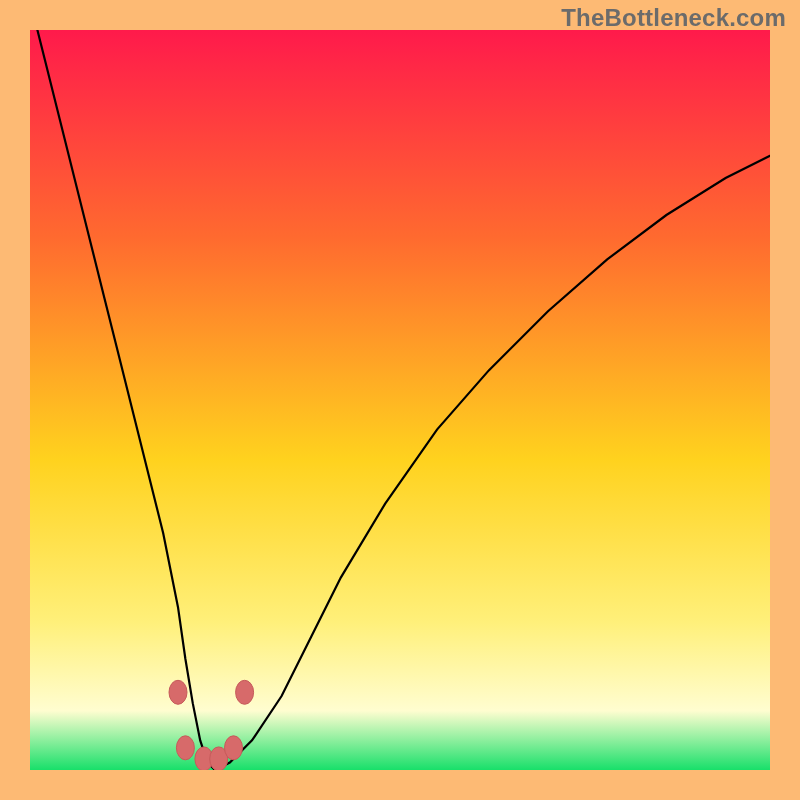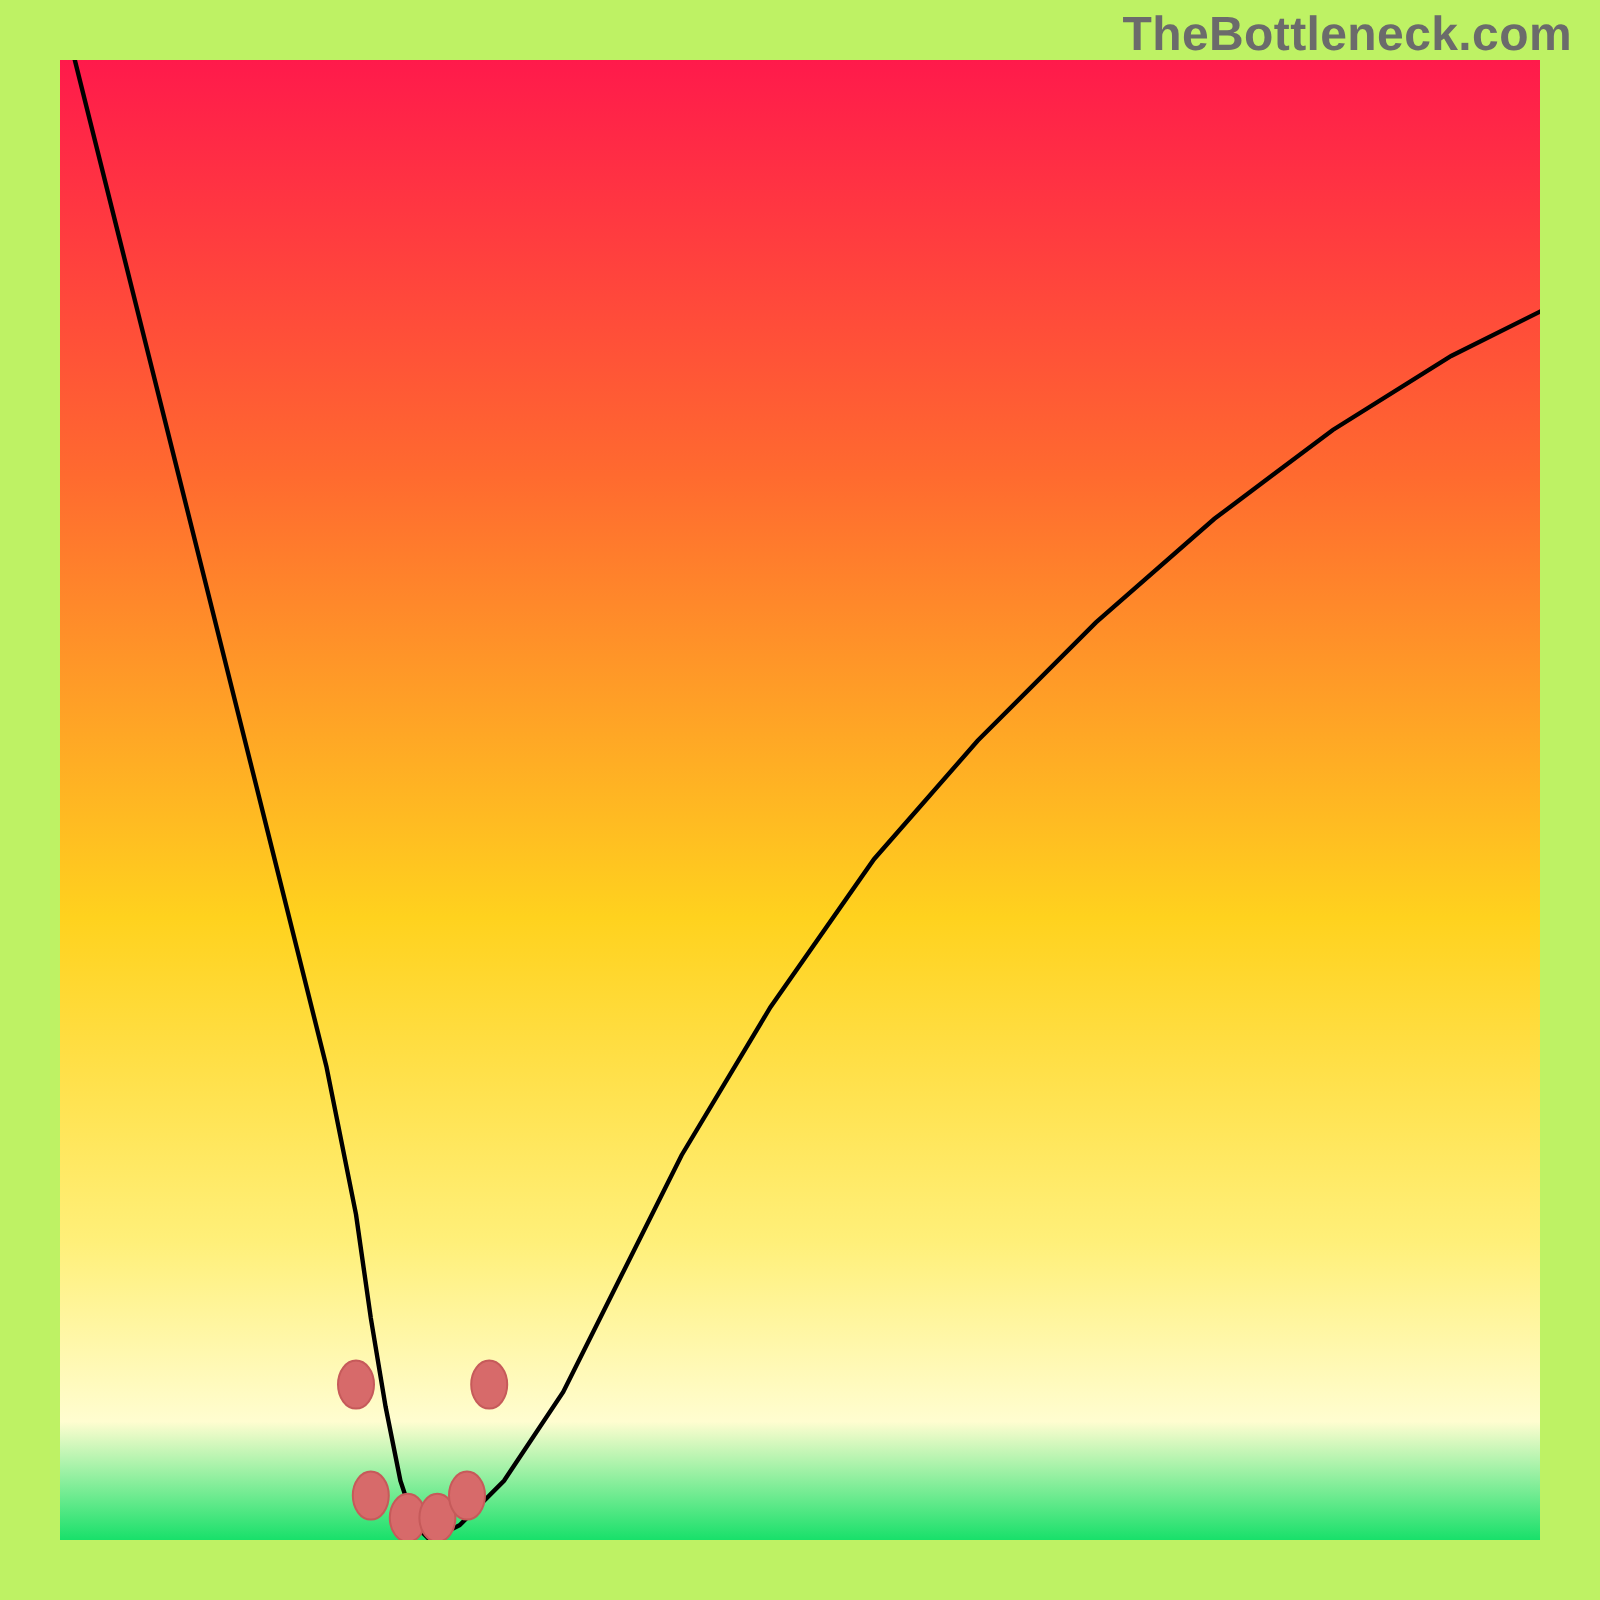--- a/index.html
+++ b/index.html
@@ -10,21 +10,21 @@
     overflow: hidden;
     background: #000;
     font-family: Arial, Helvetica, sans-serif;
   }
   .frame {
     position: absolute;
     left: 0;
     top: 0;
     width: 800px;
     height: 800px;
-    background: #bef264;
+    background: #fdba74;
   }
   .plot {
     position: absolute;
     left: 30px;
     top: 30px;
     width: 740px;
     height: 740px;
     overflow: hidden;
   }
   .watermark {

